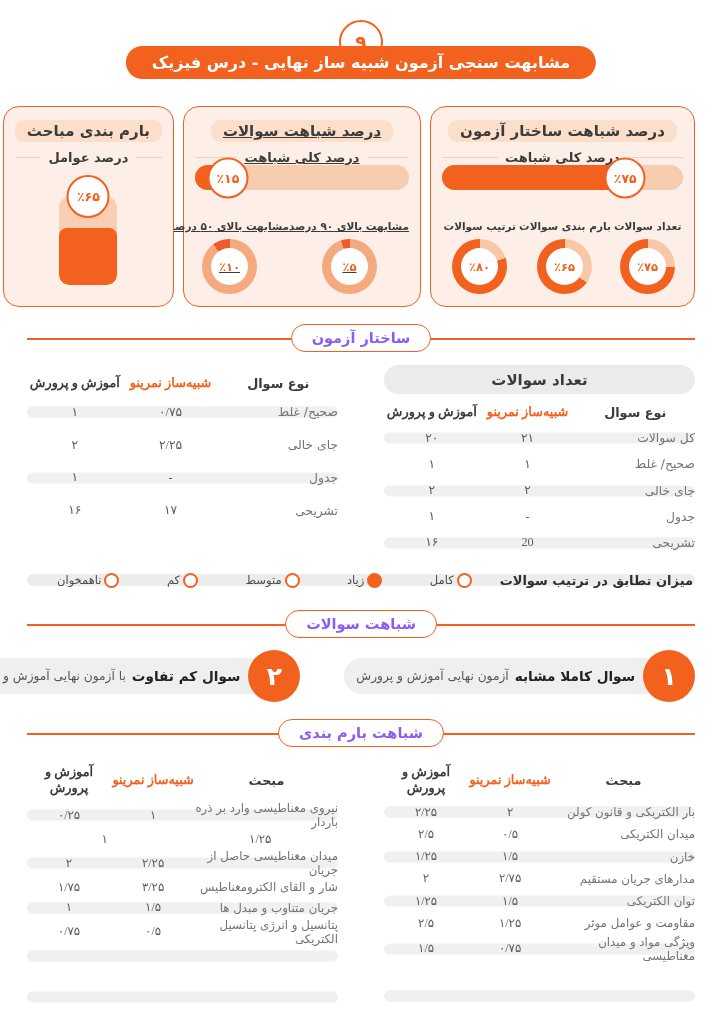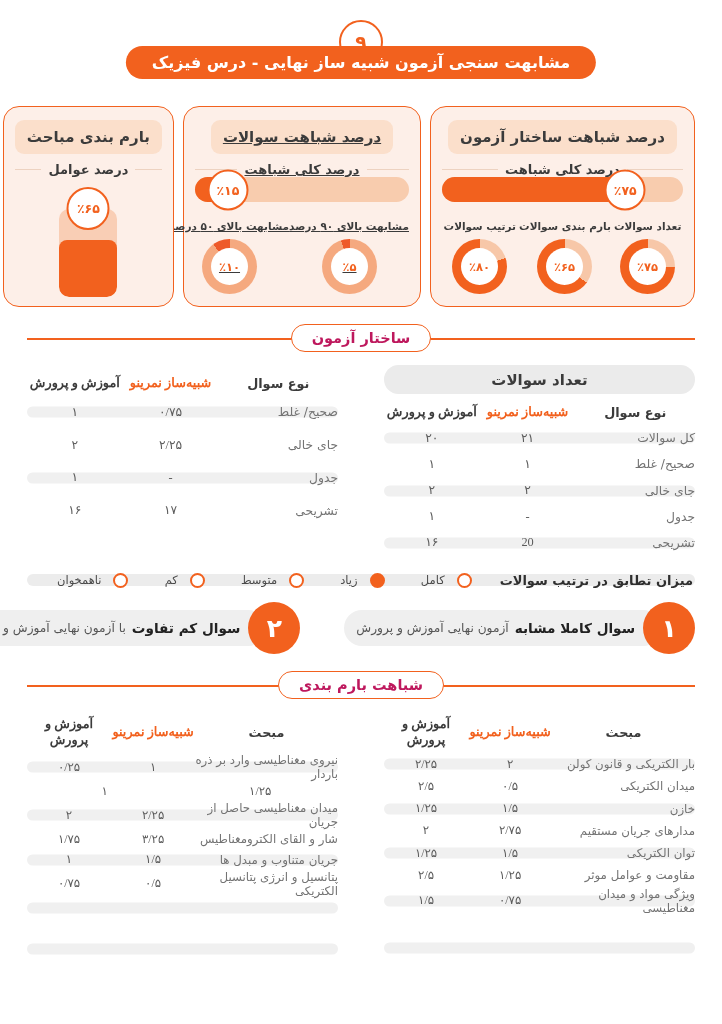--- a/index.html
+++ b/index.html
@@ -14,21 +14,21 @@
   .title-pill{position:absolute;top:46px;left:50%;transform:translateX(-50%);background:var(--orange);
     color:#fff;font-weight:bold;font-size:16px;padding:7px 26px;border-radius:20px;white-space:nowrap;z-index:1;}
   
   .overview{display:flex;gap:9px;padding:20px 27px 0;}
   .panel{border:1.7px solid var(--orange);border-radius:16px;background:#fdefe8;height:201px;
     box-sizing:border-box;padding:13px 11px 10px;display:flex;flex-direction:column;align-items:center;}
   .p-structure{width:265px;flex-shrink:0;}
   .p-questions{width:238px;flex-shrink:0;text-decoration:underline;}
   .p-topics{flex:1;}
   .p-title{font-weight:bold;font-size:15px;color:#3b3b3b;background:#fbdfcb;border-radius:9px;
-    padding:8px 12px;white-space:nowrap;}
+    padding:2px 12px;white-space:nowrap;}
   .p-sub{display:flex;align-items:center;gap:7px;width:100%;margin-top:8px;font-size:13px;
     font-weight:bold;color:#3b3b3b;justify-content:center;}
   .p-sub .line{flex:1;height:1px;background:#edd2c0;}
   .hbar{position:relative;width:100%;height:25px;direction:ltr;background:#f8ccae;border-radius:13px;}
   .hbar-fill{position:absolute;left:0;top:0;bottom:0;background:var(--orange);border-radius:13px;}
   .hbar-badge{position:absolute;top:50%;transform:translate(-50%,-50%);width:41px;height:41px;border-radius:50%;
     background:#fff;border:2.5px solid var(--orange);color:var(--orange);font-weight:bold;font-size:12.5px;
     display:flex;align-items:center;justify-content:center;z-index:1;box-sizing:border-box;}
   .donut-row{display:flex;width:100%;margin-top:10px;justify-content:space-around;flex:1;align-items:flex-end;padding-bottom:2px;}
   .donut-group{display:flex;flex-direction:column;align-items:center;gap:7px;}
@@ -40,21 +40,21 @@
   .cup-wrap{position:relative;margin-top:32px;width:58px;}
   .cup{width:58px;height:88px;border-radius:10px;background:#f9ceb5;overflow:hidden;position:relative;}
   .cup-fill{position:absolute;left:0;right:0;bottom:0;background:var(--orange);border-radius:8px 8px 10px 10px;}
   .cup-badge{position:absolute;top:-22px;left:50%;transform:translateX(-50%);width:43px;height:43px;border-radius:50%;
     background:#fff;border:2.5px solid var(--orange);display:flex;align-items:center;justify-content:center;
     color:var(--orange);font-weight:bold;font-size:12.5px;z-index:1;box-sizing:border-box;}
   
   .divider{position:relative;margin:14px 27px 0;height:34px;display:flex;align-items:center;justify-content:center;}
   .divider::before{content:"";position:absolute;left:0;right:0;top:50%;height:1.6px;background:var(--orange);}
   .divider-pill{position:relative;background:#fff;border:1.6px solid var(--orange);border-radius:17px;
-    padding:5px 20px;font-weight:bold;font-size:14.5px;color:#be185d;z-index:1;white-space:nowrap;}
+    padding:5px 20px;font-weight:bold;font-size:14.5px;color:#8b5cf6;z-index:1;white-space:nowrap;}
   
   .tables2{display:flex;gap:46px;padding:10px 27px 0;}
   .stable{flex:1;min-width:0;}
   .stable-title{background:#ebebeb;border-radius:15px;height:29px;display:flex;align-items:center;
     justify-content:center;font-weight:bold;font-size:15px;color:#3b3b3b;}
   .t-head{display:flex;margin-top:10px;font-weight:bold;font-size:12.8px;color:#3b3b3b;align-items:center;}
   .t-head .c-sim{color:var(--orange);}
   .c-topic{flex:1.25;text-align:center;}
   .c-sim,.c-edu{flex:1;text-align:center;font-family:Liberation Serif, serif;}
   .t-rows{display:flex;flex-direction:column;margin-top:5px;}
@@ -69,21 +69,21 @@
   .tables2.bottom .c-topic{flex:1.7;}
   .tables2.bottom .t-row{font-size:11.8px;}
   .tables2.bottom .t-head{margin-top:4px;}
   
   .legend{position:relative;margin:11px 27px 0;height:26px;display:flex;align-items:center;}
   .legend::before{content:"";position:absolute;left:0;right:0;top:50%;transform:translateY(-50%);
     height:12px;border-radius:7px;background:#ececec;}
   .legend>*{position:relative;}
   .legend-label{font-weight:bold;font-size:13px;color:#2f2f2f;margin-inline-start:2px;white-space:nowrap;}
   .legend-items{flex:1;display:flex;justify-content:space-between;margin-inline-start:28px;margin-inline-end:30px;}
-  .legend-item{display:flex;align-items:center;gap:12px;font-size:11.5px;color:#4a4a4a;}
+  .legend-item{display:flex;align-items:center;gap:3px;font-size:11.5px;color:#4a4a4a;}
   .radio{width:15px;height:15px;border-radius:50%;background:#fff;border:2px solid var(--orange);box-sizing:border-box;flex-shrink:0;}
   .radio.filled{background:var(--orange);}
   
   .sim-row{display:flex;gap:44px;padding:9px 27px 0;}
   .sim-item{flex:1;display:flex;align-items:center;}
   .sim-badge{width:52px;height:52px;border-radius:50%;background:var(--orange);color:#fff;font-weight:bold;
     font-size:25px;display:flex;align-items:center;justify-content:center;z-index:1;flex-shrink:0;}
   .sim-pill{flex:1;background:#efefef;border-radius:18px;height:36px;display:flex;align-items:center;
     padding:0 26px 0 12px;margin-inline-start:-18px;font-size:12.2px;color:#555;white-space:nowrap;overflow:hidden;}
   .sim-pill b{font-size:13.6px;color:#222;margin-inline-end:6px;}
@@ -269,20 +269,23 @@
           <span class="radio"></span>
           <span>کم</span>
         </div>
         <div class="legend-item">
           <span class="radio"></span>
           <span>ناهمخوان</span>
         </div>
       </div>
   </div>
 
+  <div class="divider">
+    <span class="divider-pill">شباهت سوالات</span>
+  </div>
 
   <div class="sim-row">
       <div class="sim-item">
         <div class="sim-badge">۱</div>
         <div class="sim-pill">
           <b>سوال کاملا مشابه</b>
           <span>آزمون نهایی آموزش و پرورش</span>
         </div>
       </div>
       <div class="sim-item">

